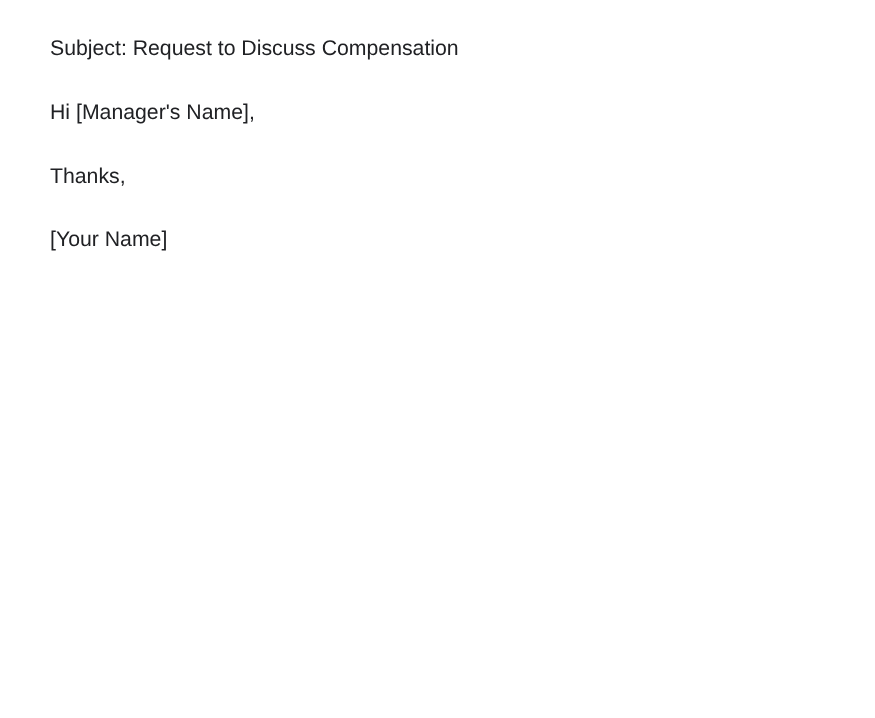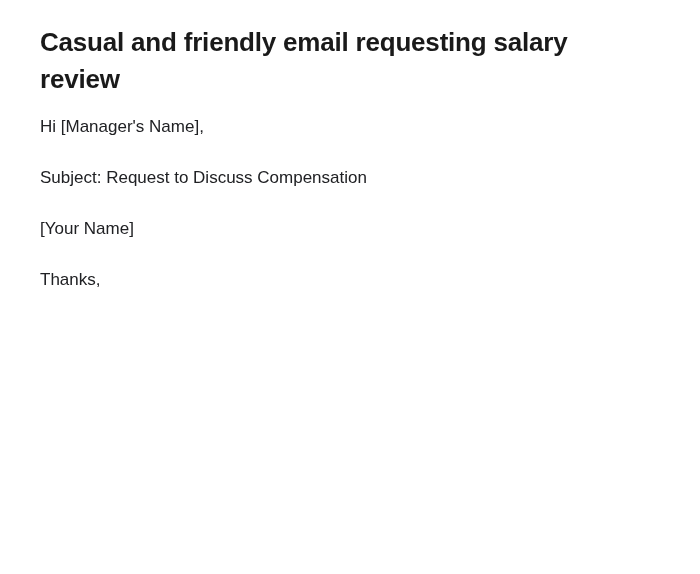--- a/index.html
+++ b/index.html
@@ -39,18 +39,17 @@
     font-weight: 400;
   }
   .para:last-child {
     margin-bottom: 0;
   }
 </style>
 </head>
 <body>
 
 <div class="page">
-  <h1 class="doc-title">Casual and friendly email requesting salary review</h1>
+  <p class="para">Subject: Request to Discuss Compensation</p>
   <p class="para">Hi [Manager's Name],</p>
-  <p class="para">Subject: Request to Discuss Compensation</p>
+  <p class="para">Thanks,</p>
   <p class="para">[Your Name]</p>
-  <p class="para">Thanks,</p>
 </div>
 
 </body></html>

